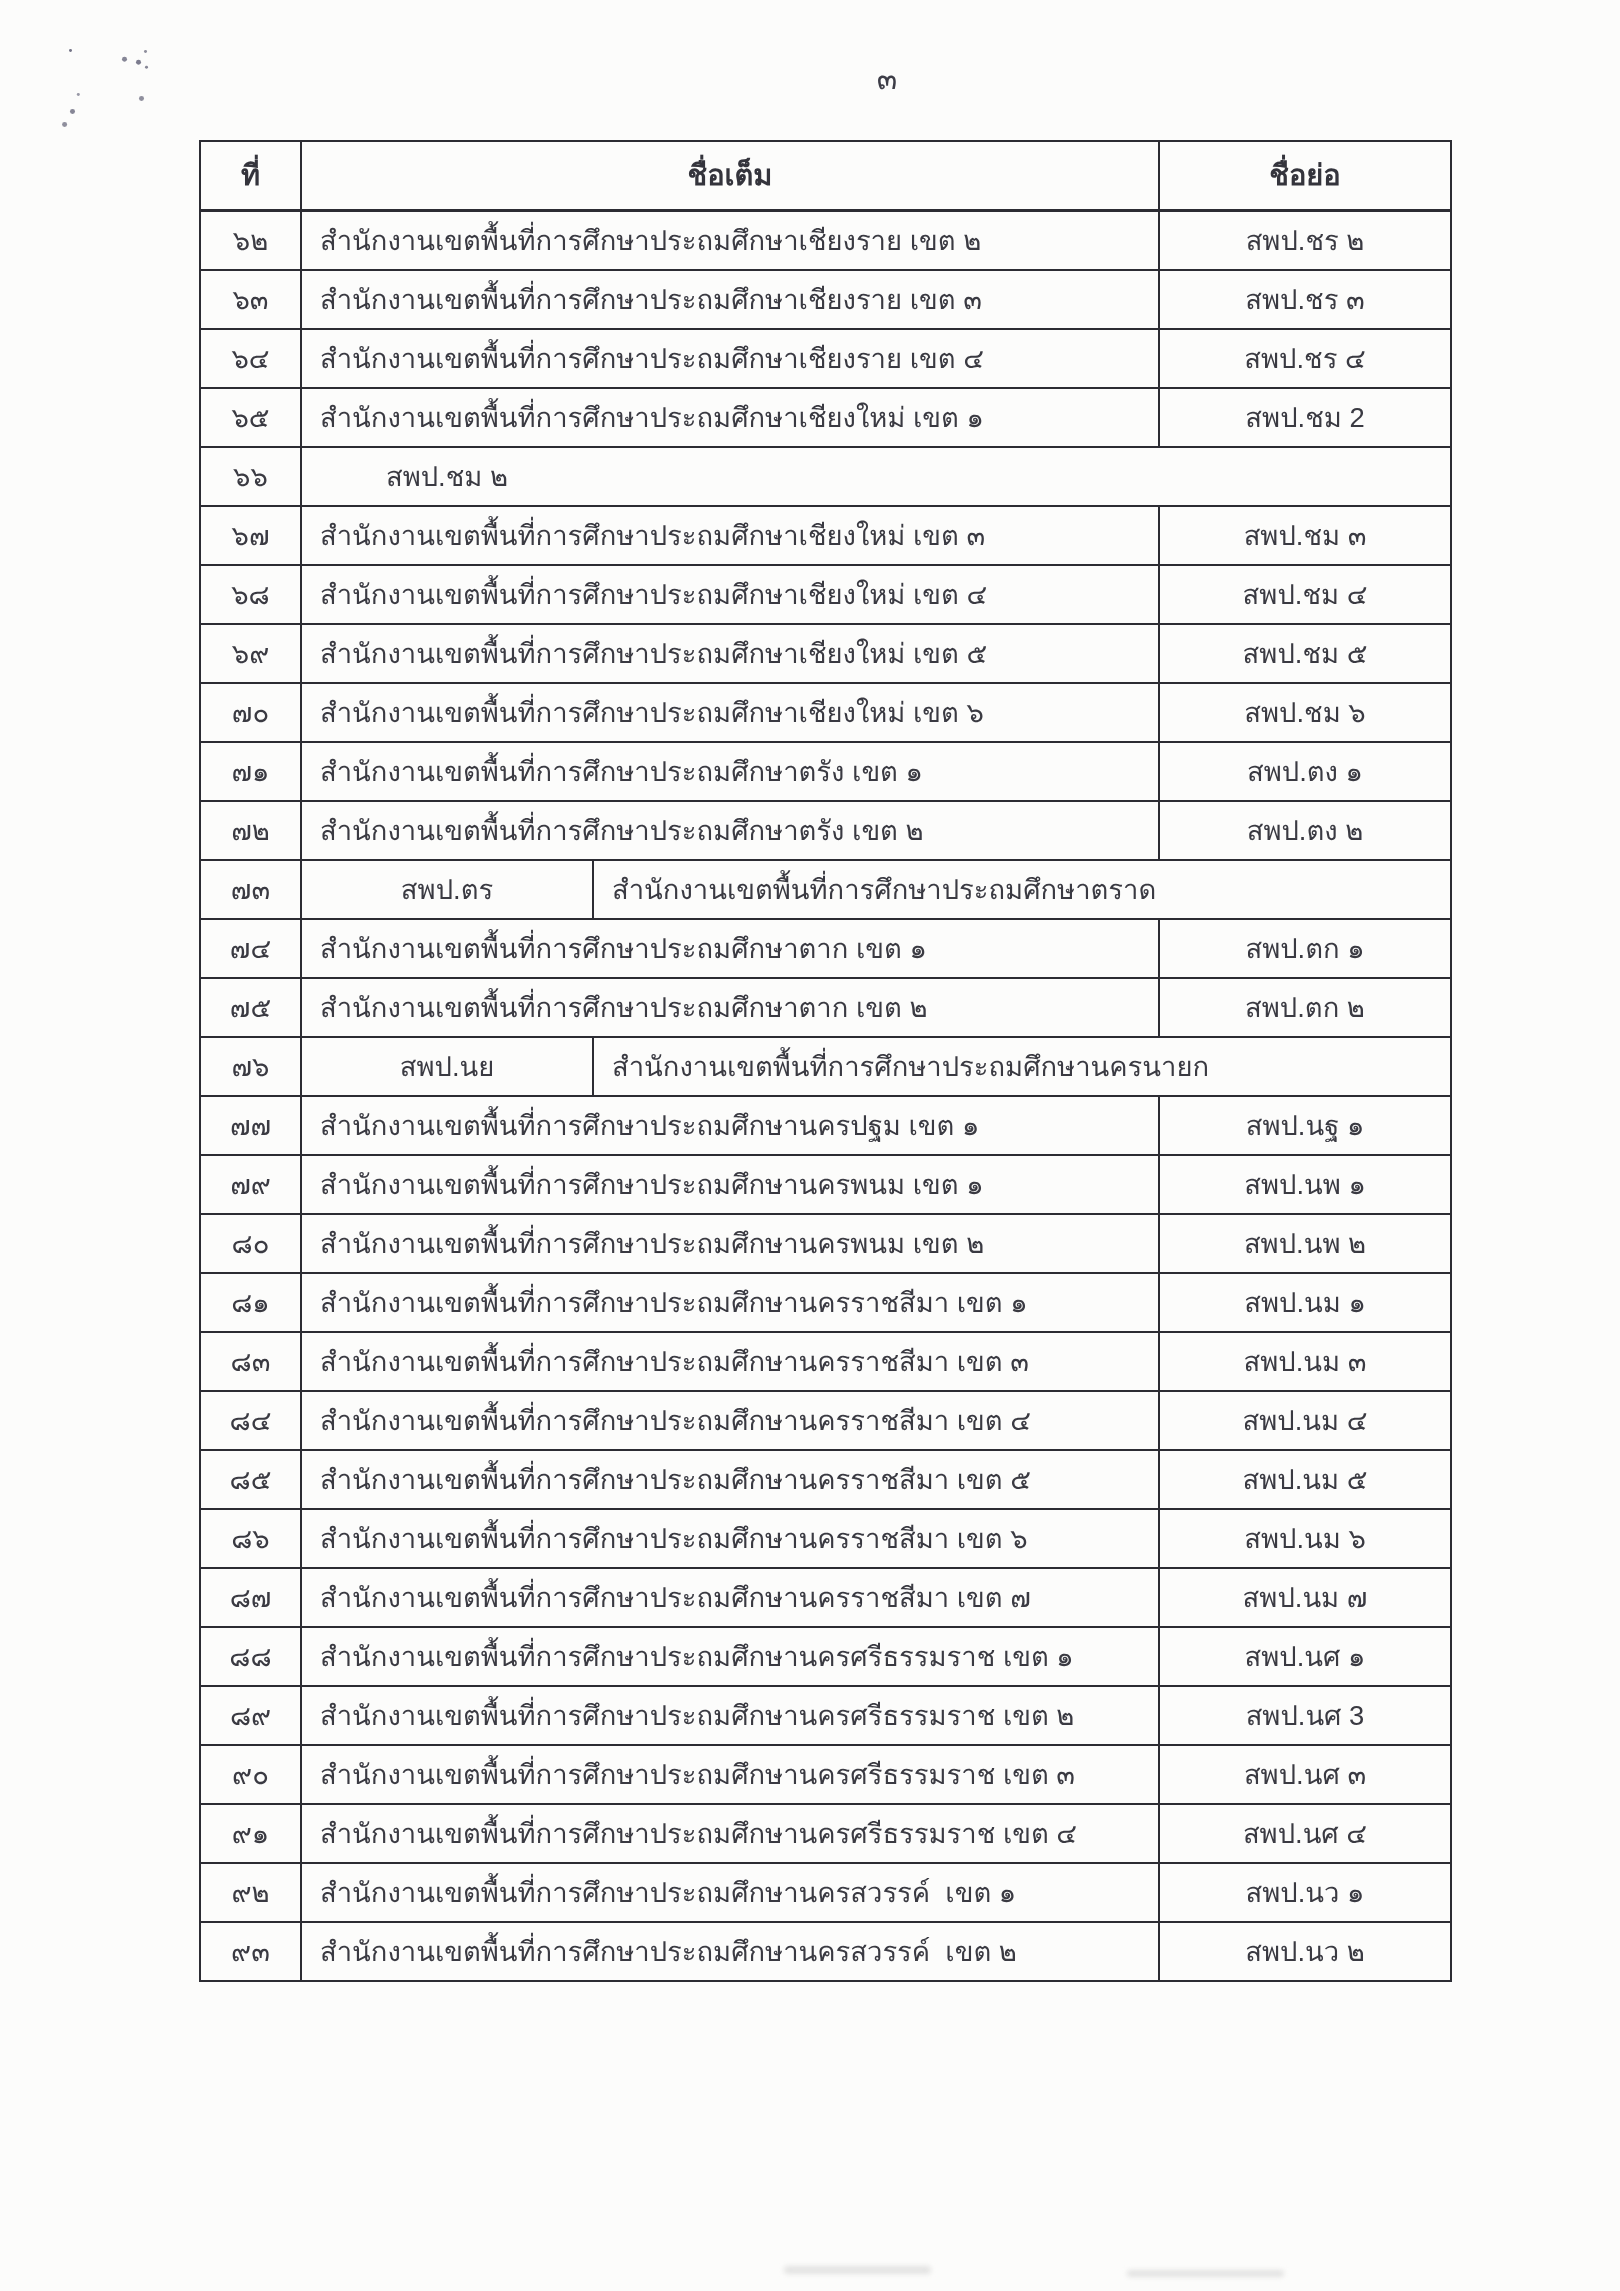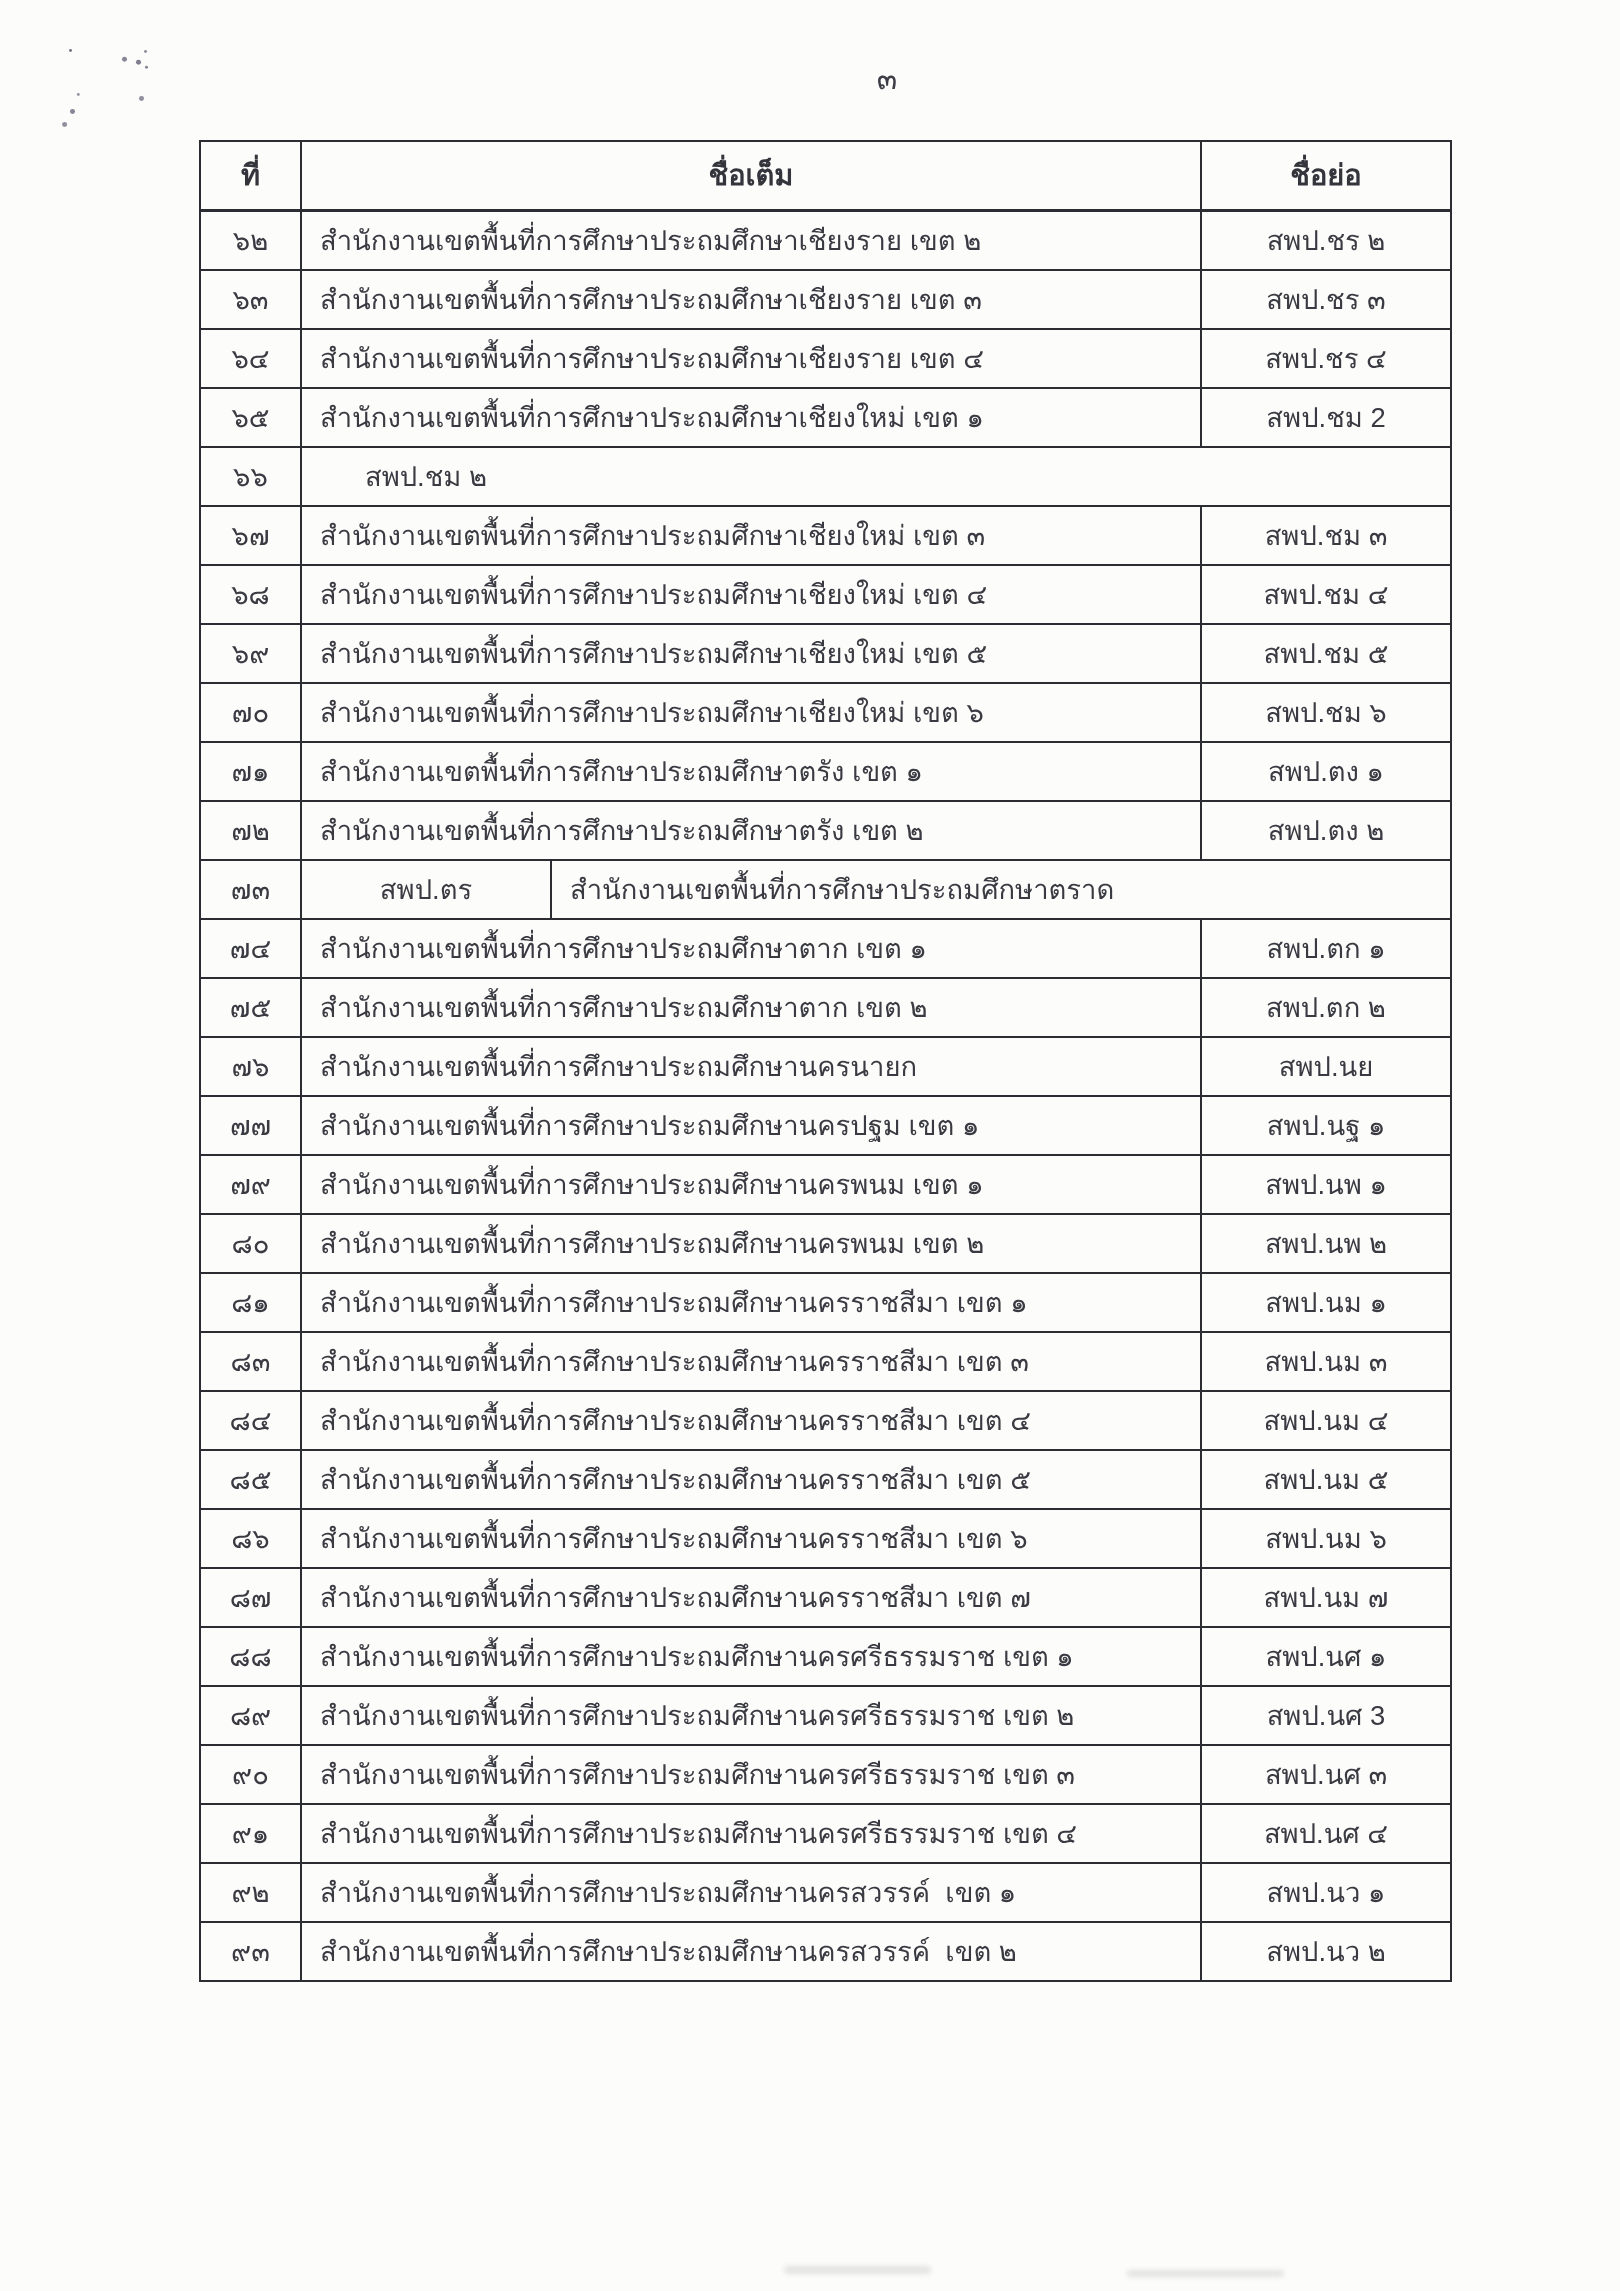--- a/index.html
+++ b/index.html
@@ -71,21 +71,21 @@
   .cell {
     display: flex;
     align-items: center;
     box-sizing: border-box;
     font-size: 27.4px;
     line-height: 1.15;
     overflow: hidden;
   }
   .c-no   { width: 99px; justify-content: center; }
   .c-name { flex: 1; justify-content: flex-start; padding-left: 18px; border-left: 2px solid #2c2c33; white-space: pre; }
-  .c-abbr { width: 250px; justify-content: center; border-left: 2px solid #2c2c33; white-space: pre; }
+  .c-abbr { width: 292px; justify-content: center; border-left: 2px solid #2c2c33; white-space: pre; }
   .t-row.header .cell { justify-content: center; padding-left: 0; font-size: 29px; color: #34343c; }
   
   .smudge {
     position: absolute;
     background: #e3e3e2;
     filter: blur(2.9px);
     border-radius: 3.9px;
   }
   .smudge.a { left: 784px; top: 2266px; width: 147px; height: 7.8px; }
   .smudge.b { left: 1127px; top: 2270px; width: 157px; height: 6.9px; }
@@ -183,22 +183,22 @@
   </div>
 
   <div class="t-row">
     <div class="cell c-no">๗๕</div>
     <div class="cell c-name">สำนักงานเขตพื้นที่การศึกษาประถมศึกษาตาก เขต ๒</div>
     <div class="cell c-abbr">สพป.ตก ๒</div>
   </div>
 
   <div class="t-row">
     <div class="cell c-no">๗๖</div>
+    <div class="cell c-abbr">สพป.นย</div>
     <div class="cell c-name">สำนักงานเขตพื้นที่การศึกษาประถมศึกษานครนายก</div>
-    <div class="cell c-abbr">สพป.นย</div>
   </div>
 
   <div class="t-row">
     <div class="cell c-no">๗๗</div>
     <div class="cell c-name">สำนักงานเขตพื้นที่การศึกษาประถมศึกษานครปฐม เขต ๑</div>
     <div class="cell c-abbr">สพป.นฐ ๑</div>
   </div>
 
 
   <div class="t-row">

